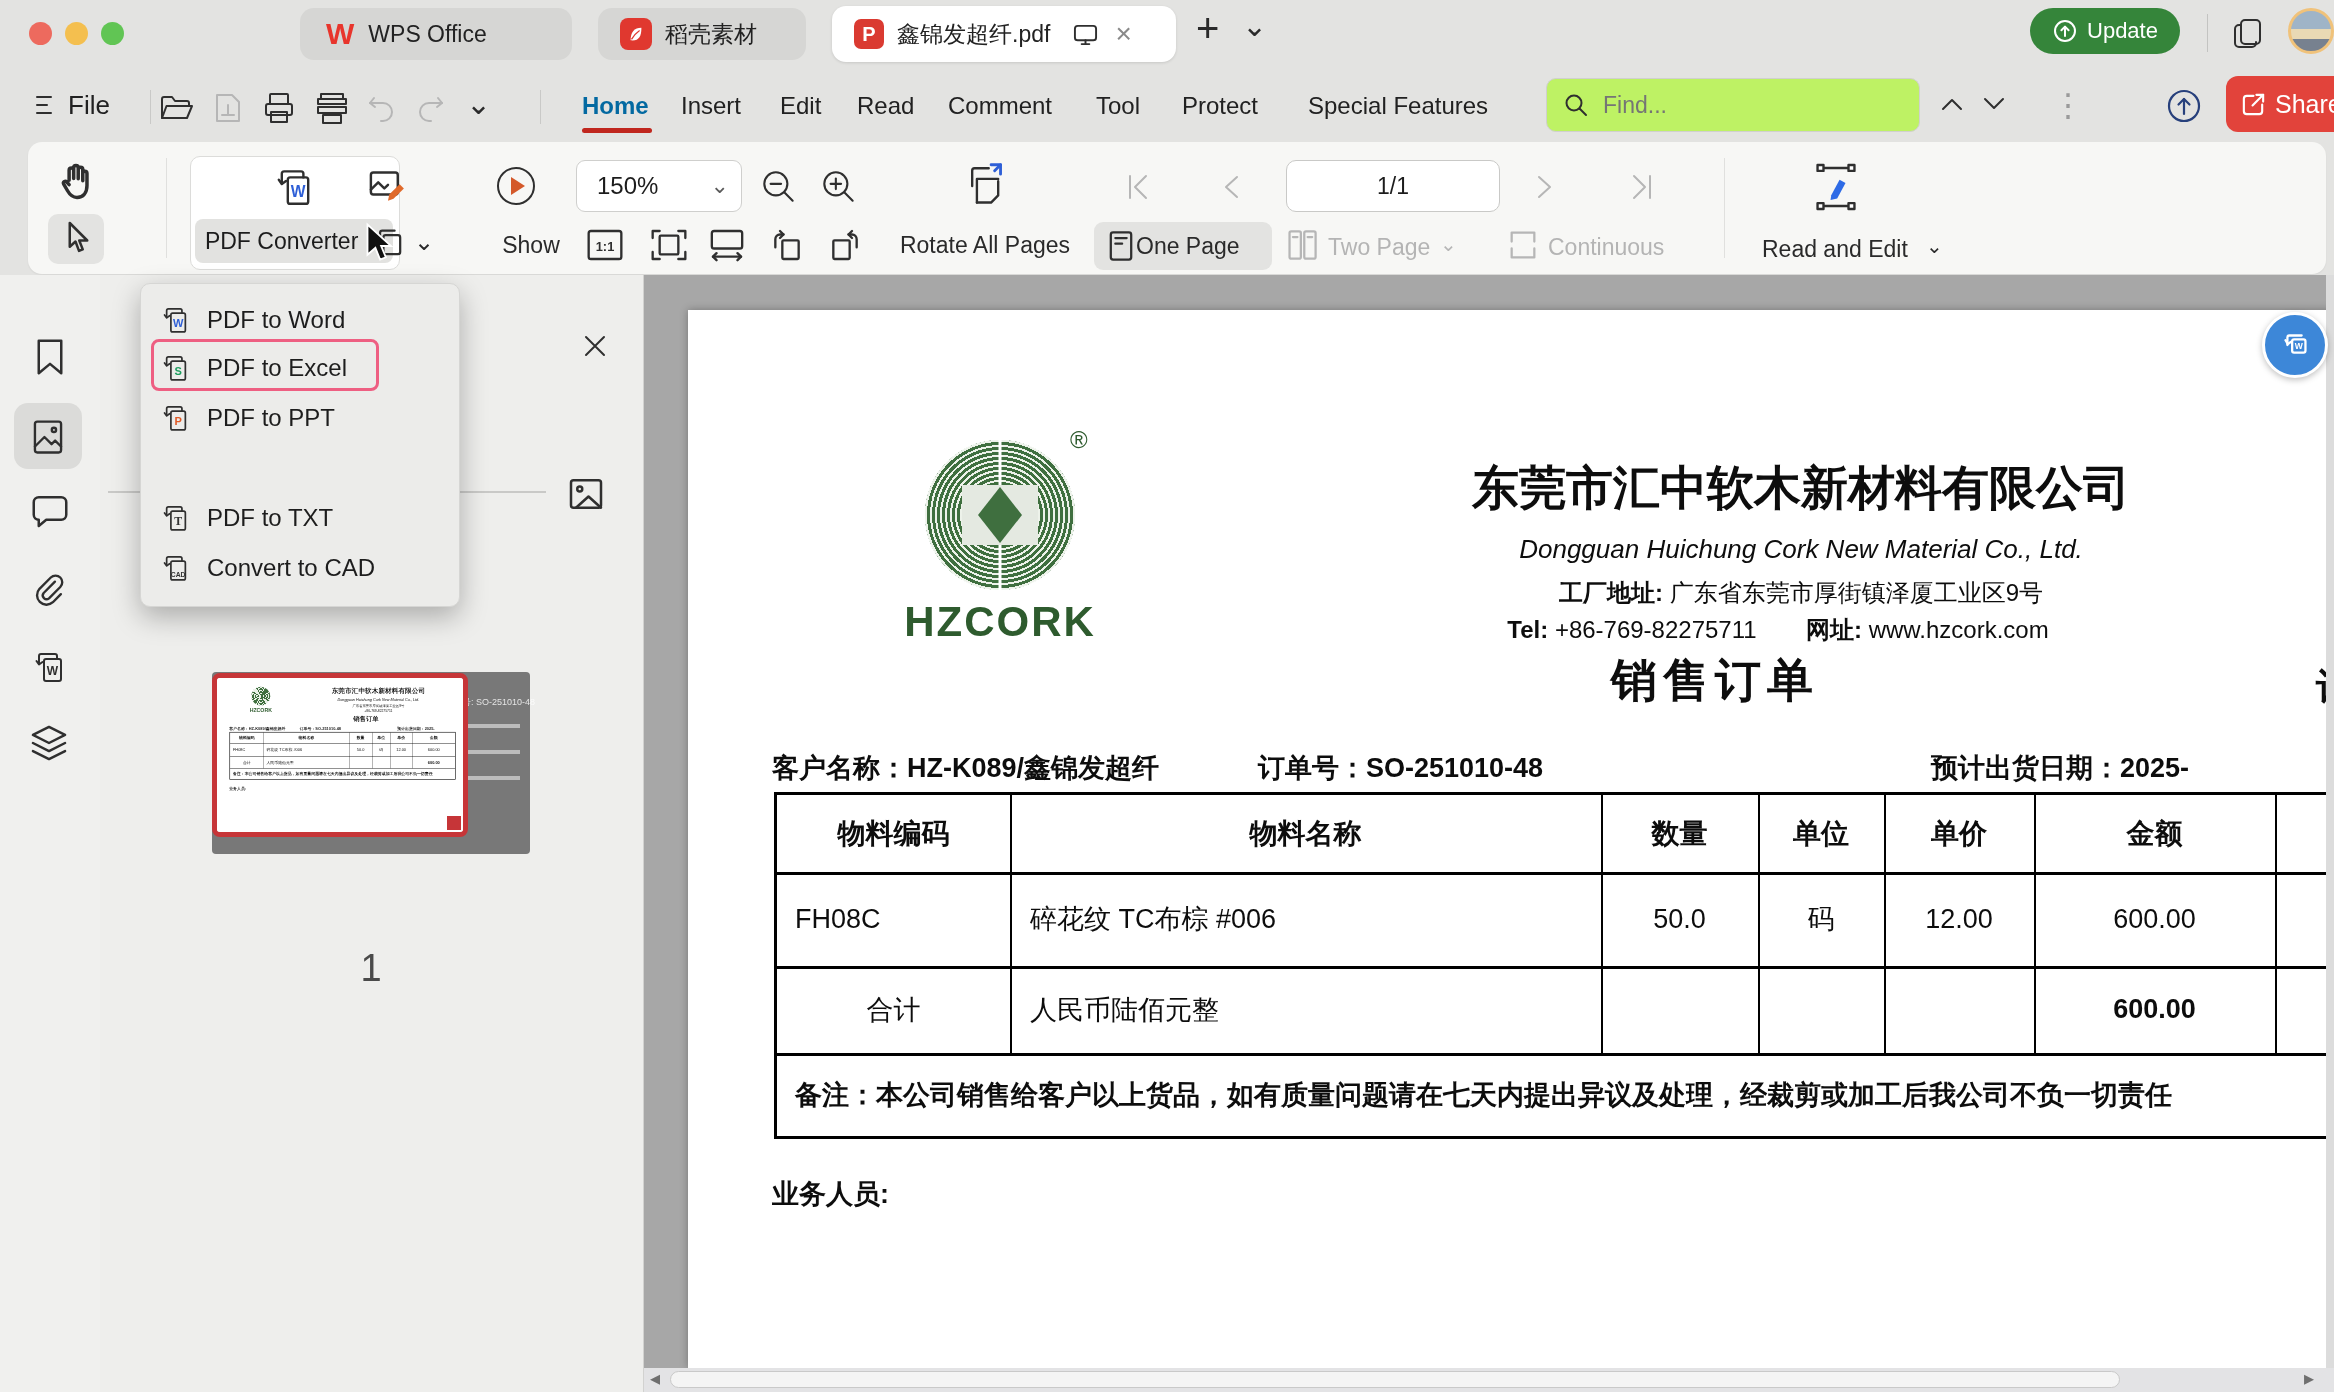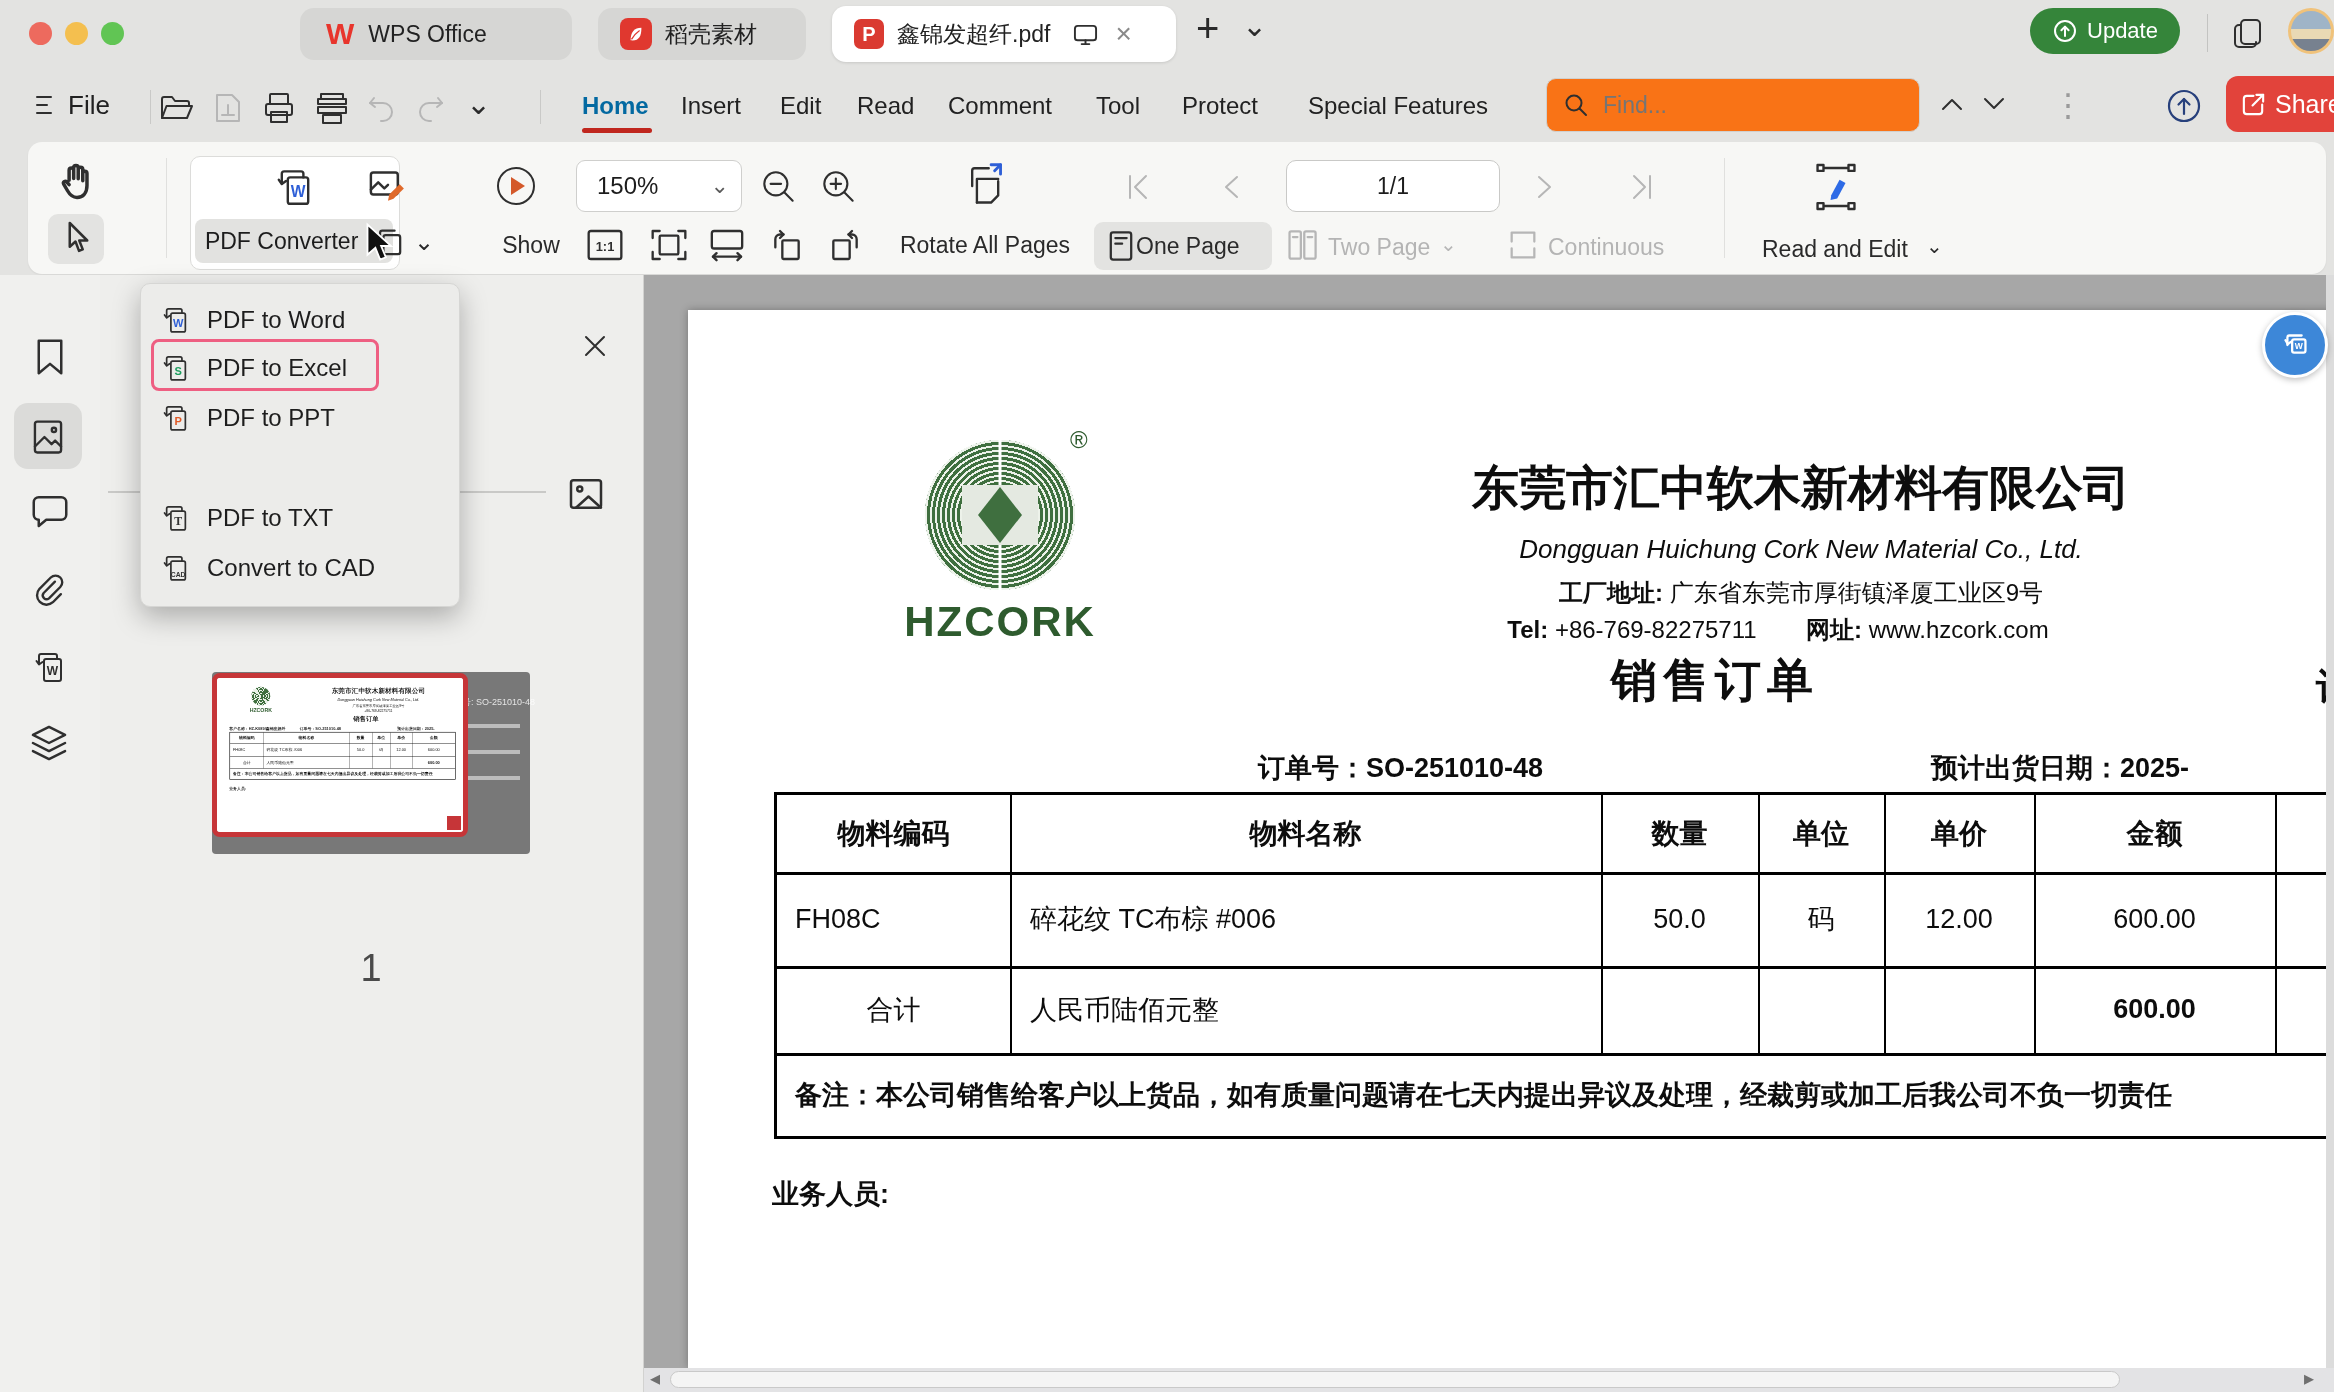--- a/index.html
+++ b/index.html
@@ -163,21 +163,21 @@
     <span class="abs menu-item" style="left:582px;top:24px;color:#0369a1;font-weight:bold;">Home</span>
     <div class="abs" style="left:582px;top:60px;width:70px;height:5px;border-radius:3px;background:#c0271e;"></div>
     <span class="abs menu-item" style="left:681px;top:24px;">Insert</span>
     <span class="abs menu-item" style="left:780px;top:24px;">Edit</span>
     <span class="abs menu-item" style="left:857px;top:24px;">Read</span>
     <span class="abs menu-item" style="left:948px;top:24px;">Comment</span>
     <span class="abs menu-item" style="left:1096px;top:24px;">Tool</span>
     <span class="abs menu-item" style="left:1182px;top:24px;">Protect</span>
     <span class="abs menu-item" style="left:1308px;top:24px;">Special Features</span>
 
-    <div class="abs" style="left:1546px;top:10px;width:372px;height:52px;background:#f97316;border:1px solid #d0d0ce;border-radius:10px;display:flex;align-items:center;">
+    <div class="abs" style="left:1546px;top:10px;width:372px;height:52px;background:#bef264;border:1px solid #d0d0ce;border-radius:10px;display:flex;align-items:center;">
       <span style="margin-left:16px;">
         <svg width="26" height="26" viewBox="0 0 26 26">
             <g class="st" stroke-width="2.2">
               <circle cx="11" cy="11" r="7.5"></circle>
               <path d="M16.5 16.5 23 23"></path>
             </g>
           </svg>
       </span>
       <input style="margin-left: 12px; border: none; outline: none; background: transparent; font-size: 23px; color: rgb(68, 68, 68); width: 260px; font-family: &quot;Liberation Sans&quot;, sans-serif;" placeholder="Find...">
     </div>
@@ -580,20 +580,23 @@
       <div class="abs pageline" style="left:690px;top:304px;width:800px;font-size:24px;">
         <span style="font-weight:bold;">Tel:</span>
         <span>+86-769-82275711</span>
         <span style="display:inline-block;width:36px;"></span>
         <span style="font-weight:bold;">网址:</span>
         <span>www.hzcork.com</span>
       </div>
       <div class="abs pageline" style="left:887px;top:340px;width:280px;font-size:46px;font-weight:bold;letter-spacing:6px;">销售订单</div>
       <div class="abs" style="left:1628px;top:352px;font-size:38px;font-weight:bold;color:#0d0d0d;">订</div>
 
+      <div class="abs" style="left:84px;top:440px;font-size:27px;font-weight:bold;color:#0d0d0d;">
+        <span>客户名称：</span><span>HZ-K089/鑫锦发超纤</span>
+      </div>
       <div class="abs" style="left:570px;top:440px;font-size:27px;font-weight:bold;color:#0d0d0d;">
         <span>订单号：</span><span>SO-251010-48</span>
       </div>
       <div class="abs" style="left:1243px;top:440px;font-size:27px;font-weight:bold;color:#0d0d0d;white-space:nowrap;">
         <span>预计出货日期：</span><span>2025-</span>
       </div>
 
       <div class="abs" style="left:86px;top:482px;width:1614px;height:347px;border:3px solid #000;box-sizing:border-box;">
         <div class="vline" style="left:233px;top:0;height:258px;"></div>
         <div class="vline" style="left:824px;top:0;height:258px;"></div>

